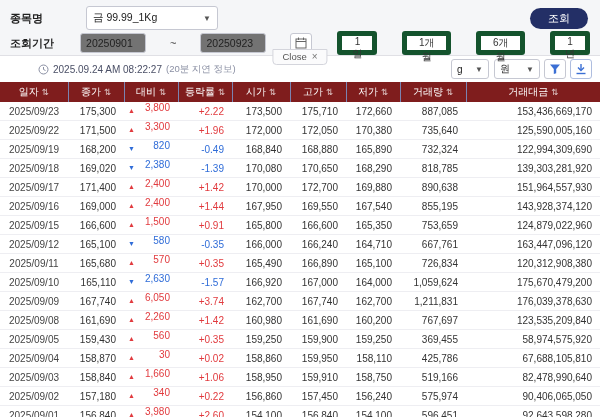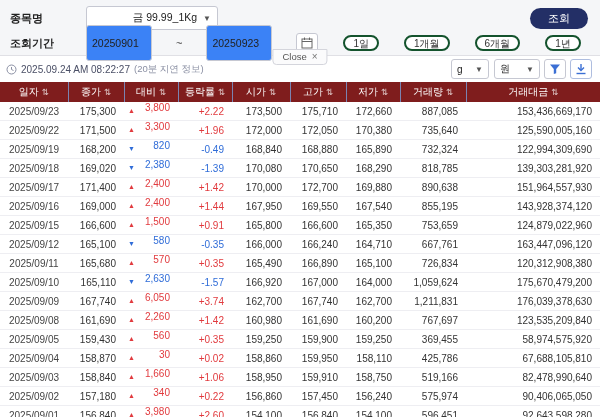--- a/index.html
+++ b/index.html
@@ -17,38 +17,38 @@
     height: 56px;
     background: #f5f6f8;
     border-bottom: 1px solid #e0e0e5;
     padding: 7px 10px 0 10px;
     position: relative;
   }
   .form-row { display: flex; align-items: center; height: 22px; margin-bottom: 3px; gap: 20px; }
   .form-label { font-weight: bold; color: #222; width: 56px; font-size: 11px; }
   .select-box {
     background:#fff; border:1px solid #c6c8d2; border-radius:3px;
-    height:20px; display:flex; align-items:center; justify-content:flex-end;
+    height:20px; display:flex; align-items:center; justify-content:space-between;
     padding:11px 6px; cursor:pointer; font-size:10.5px; color:#222;
   }
   .select-item { width:132px; }
   .caret { color:#555; font-size:8px; margin-left:6px; }
   .date-input {
-    width:66px; height:36px; border:1px solid #c6c8d2; border-radius:3px;
+    width:66px; height:20px; border:1px solid #c6c8d2; border-radius:3px;
     font-family:"Liberation Sans",sans-serif; font-size:10.5px; color:#222;
-    padding:0 5px; background:#3b82f6;
+    padding:0 5px; background:#737373;
   }
   .tilde { margin:0 4px; color:#444; }
   .icon-btn {
     height:20px; min-width:22px; border:1px solid #c6c8d2; background:#fff;
     border-radius:3px; display:flex; align-items:center; justify-content:center;
     cursor:pointer; margin-left:4px;
   }
   .range-btn {
-    height:16px; background:#fff; border:2px solid #14532d; border-radius:8px;
+    height:24px; background:#fff; border:5px solid #14532d; border-radius:3px;
     font-size:10px; color:#333; padding:0 8px; margin-left:5px; cursor:pointer;
     font-family:"Liberation Sans",sans-serif;
   }
   .search-btn {
     position:absolute; top:8px; right:12px;
     width:58px; height:21px; border:none; border-radius:11px;
     background:#232f66; color:#fff; font-size:11px; cursor:pointer;
     font-family:"Liberation Sans",sans-serif;
   }
   
@@ -56,20 +56,21 @@
     position:absolute; left:50%; top:49px; transform:translateX(-50%);
     background:#fbfbfc; border:1px solid #d4d5dc; border-radius:0 0 4px 4px;
     font-size:9.5px; color:#555; padding:1px 9px 2px 9px; z-index:3;
     display:flex; align-items:flex-start; gap:5px; cursor:pointer;
   }
   .close-x { color:#777; font-size:10px; }
   
   .info-bar {
     height:26px; display:flex; align-items:center; justify-content:space-between;
     padding:0 8px 0 6px;
+    margin-left:32px;
   }
   .info-left { display:flex; align-items:center; gap:4px; color:#4a4f66; font-size:10px; }
   .delay-note { color:#8a8fa3; font-size:9.5px; }
   .info-right { display:flex; align-items:center; }
   .unit-select {
     height:20px; border:1px solid #c6c8d2; border-radius:3px; background:#fff;
     display:flex; align-items:center; justify-content:space-between;
     padding:0 5px; font-size:10px; color:#222; margin-left:5px; cursor:pointer;
   }
   .unit-g { width:38px; } .unit-won { width:46px; }

